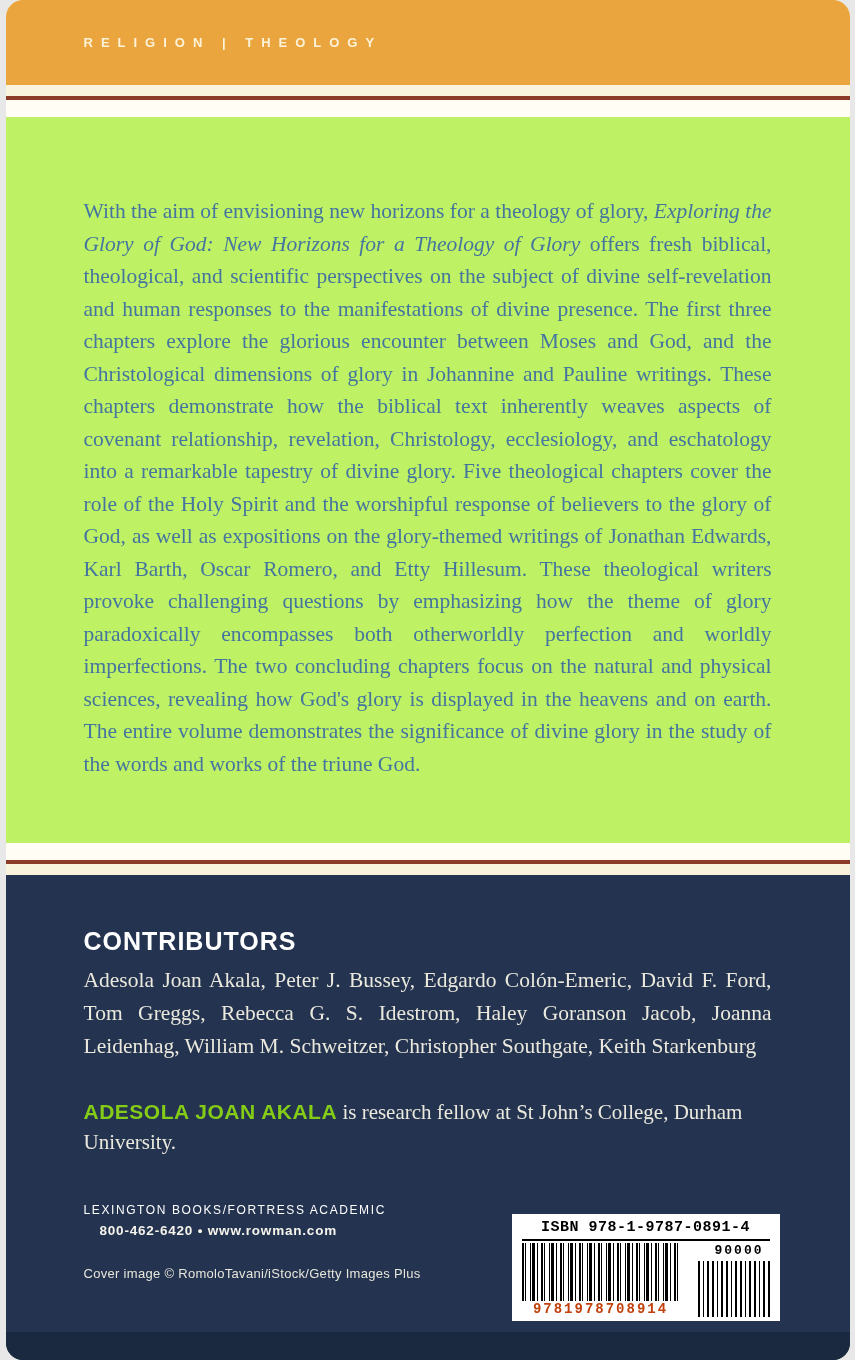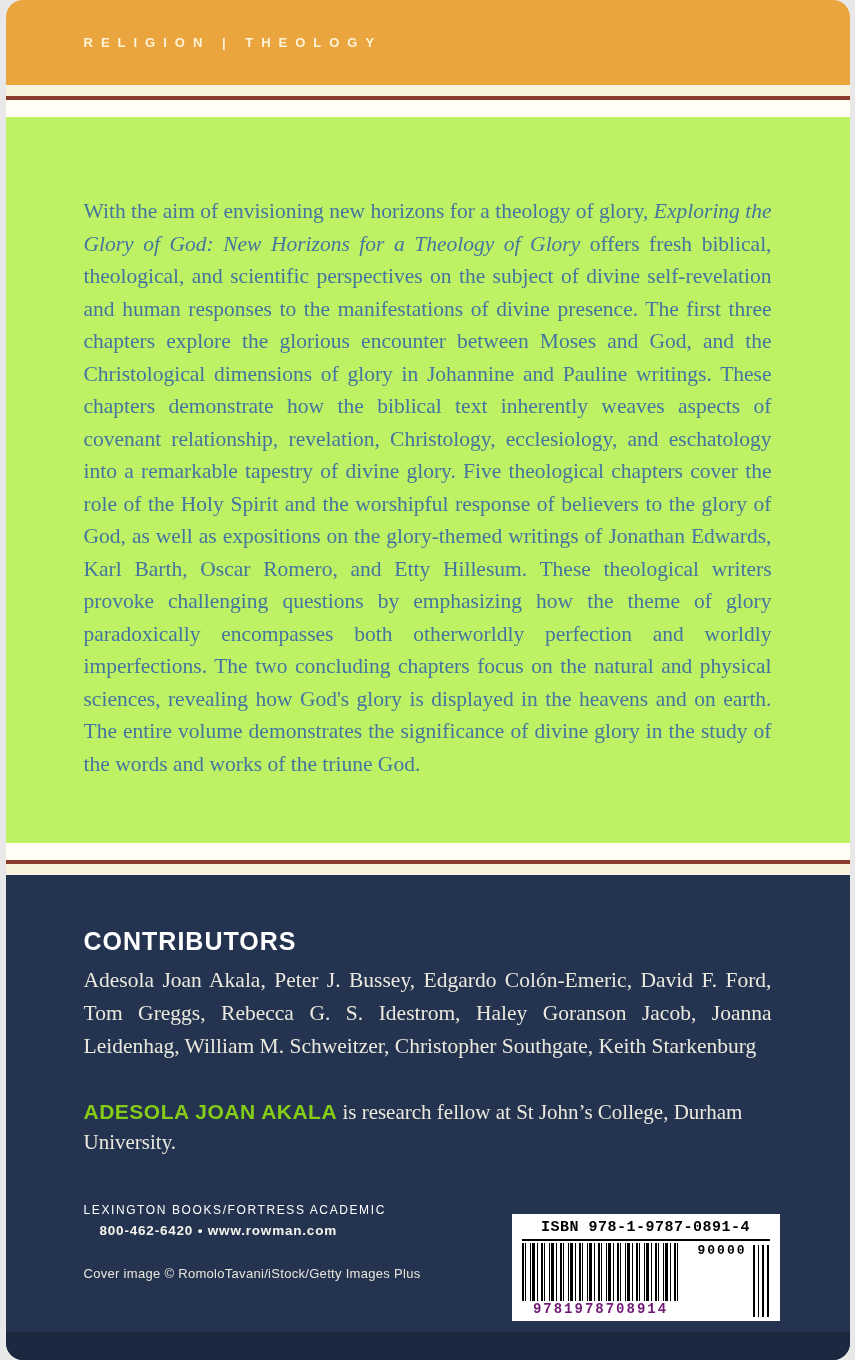--- a/index.html
+++ b/index.html
@@ -90,23 +90,23 @@
   .stripes-main {
     flex:1;
     background:repeating-linear-gradient(90deg,
       #000 0 2px, #fff 2px 3px, #000 3px 4px, #fff 4px 8px,
       #000 8px 9px, #fff 9px 10px, #000 10px 13px, #fff 13px 15px,
       #000 15px 16px, #fff 16px 19px);
   }
   .barcode-number {
     font-family:"Liberation Mono", monospace;
     font-size:14px; font-weight:bold; letter-spacing:2px;
-    color:#701a75; text-align:center; line-height:16px;
+    color:#c2410c; text-align:center; line-height:16px;
   }
-  .bars-addon { width:72px; display:flex; flex-direction:row; }
+  .bars-addon { width:72px; display:flex; flex-direction:column; }
   .addon-number {
     font-family:"Liberation Mono", monospace;
     font-size:13px; font-weight:bold; letter-spacing:2px;
     color:#000; text-align:right; line-height:16px; padding-right:6px;
   }
   .stripes-addon {
     flex:1; margin-top:2px;
     background:repeating-linear-gradient(90deg,
       #000 0 2px, #fff 2px 5px, #000 5px 6px, #fff 6px 9px,
       #000 9px 11px, #fff 11px 14px);

